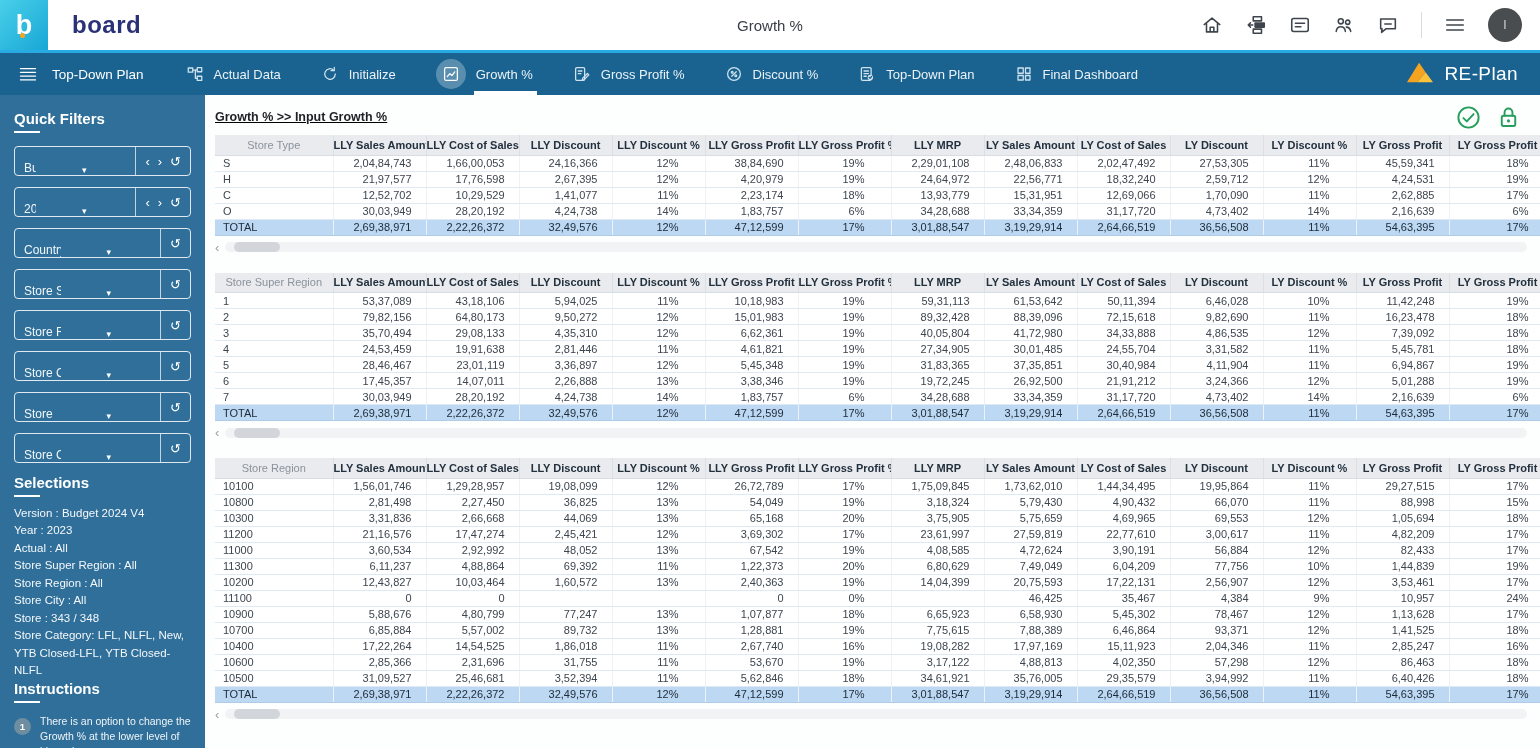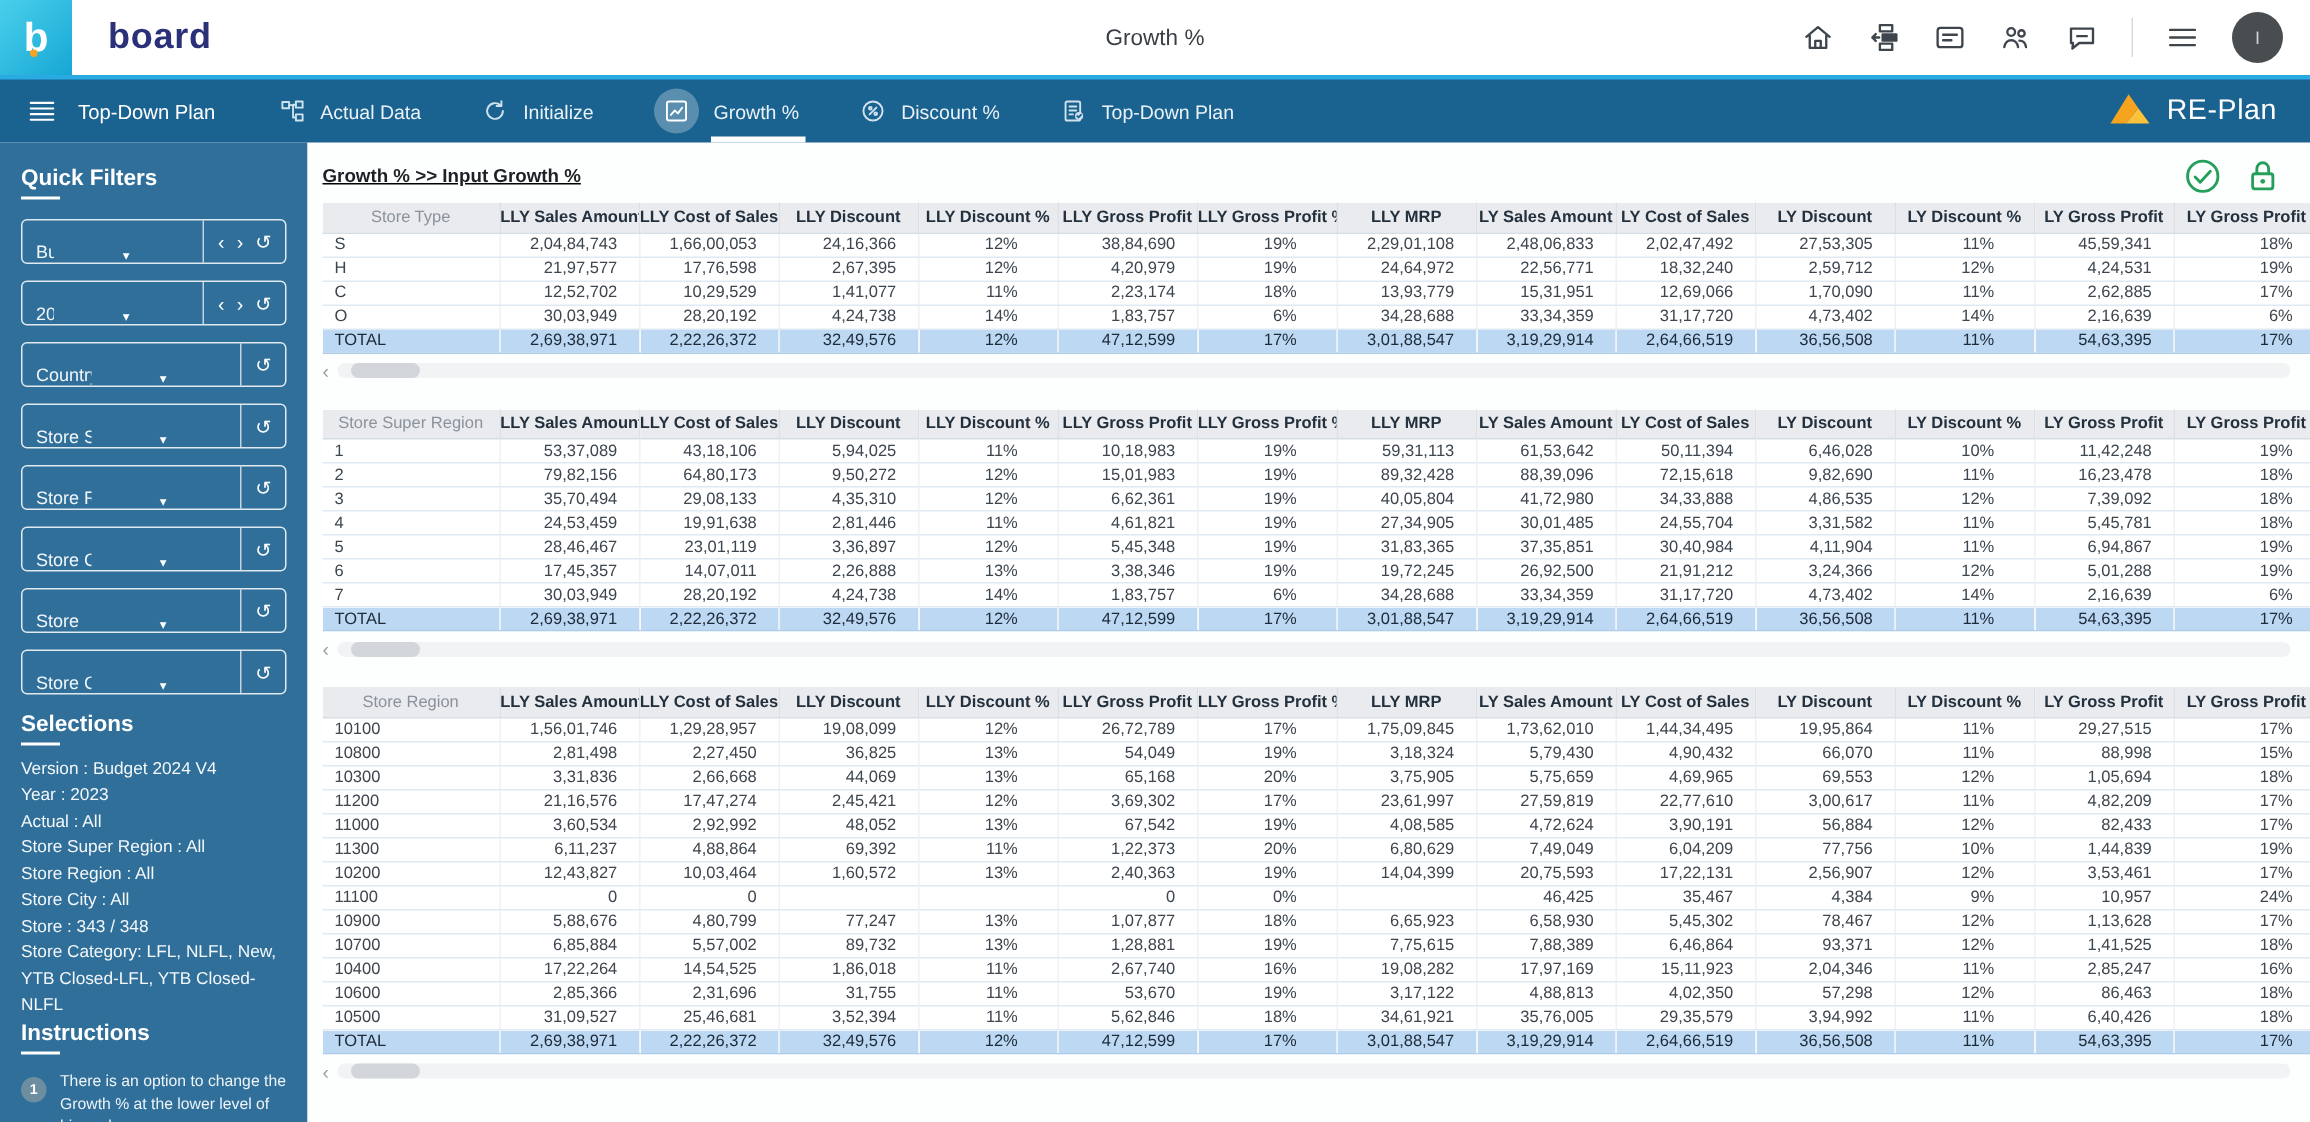--- a/index.html
+++ b/index.html
@@ -185,38 +185,59 @@
           <svg viewBox="0 0 24 24" stroke-width="1.9">
             <rect x="3.5" y="3.5" width="17" height="17" rx="2"></rect>
             <path d="M7 15.5l3.5-4 2.8 2.6 3.7-5"></path>
           </svg>
         </span>
         <span>Growth %</span>
       </div>
       <div class="tab">
         <span class="t-ic icn">
           <svg viewBox="0 0 24 24" stroke-width="1.5">
+            <rect x="3.5" y="3.5" width="12" height="17" rx="1.5"></rect>
+            <path d="M7 8h5M7 11.5h3.5"></path>
+            <path d="M13 17.5l6.2-6.2 1.9 1.9-6.2 6.2-2.4.5z"></path>
+          </svg>
+        </span>
+        <span>Gross Profit %</span>
+      </div>
+      <div class="tab">
+        <span class="t-ic icn">
+          <svg viewBox="0 0 24 24" stroke-width="1.5">
             <circle cx="12" cy="12" r="8.5"></circle>
             <path d="M9 15l6-6"></path>
             <circle cx="9.6" cy="9.6" r="1.2"></circle>
             <circle cx="14.4" cy="14.4" r="1.2"></circle>
           </svg>
         </span>
         <span>Discount %</span>
       </div>
       <div class="tab">
         <span class="t-ic icn">
           <svg viewBox="0 0 24 24" stroke-width="1.5">
             <rect x="4.5" y="3.5" width="13" height="17" rx="1.5"></rect>
             <path d="M8 8h6M8 11.5h6M8 15h3"></path>
             <circle cx="16.5" cy="16.5" r="3.6" fill="currentColor" stroke="none"></circle>
             <path d="M14.9 16.5l1.2 1.2 2.1-2.3" stroke="#1a6390"></path>
           </svg>
         </span>
         <span>Top-Down Plan</span>
+      </div>
+      <div class="tab">
+        <span class="t-ic icn">
+          <svg viewBox="0 0 24 24" stroke-width="1.5">
+            <rect x="4" y="4" width="7" height="7"></rect>
+            <rect x="14" y="4" width="6" height="7"></rect>
+            <rect x="4" y="14" width="7" height="6"></rect>
+            <rect x="14" y="14" width="6" height="6"></rect>
+          </svg>
+        </span>
+        <span>Final Dashboard</span>
       </div>
     </div>
   <div class="nav-brand">
     <span class="mark icn" id="brand-mark">
         <svg viewBox="0 0 32 28">
           <path fill="#f6a41f" stroke="none" d="M2 23 15 2l7 10-9 11z"></path>
           <path fill="#fbc23a" stroke="none" d="M13 23l9-11 8 11z"></path>
         </svg>
       </span>
     <span class="btxt">RE-Plan</span>

